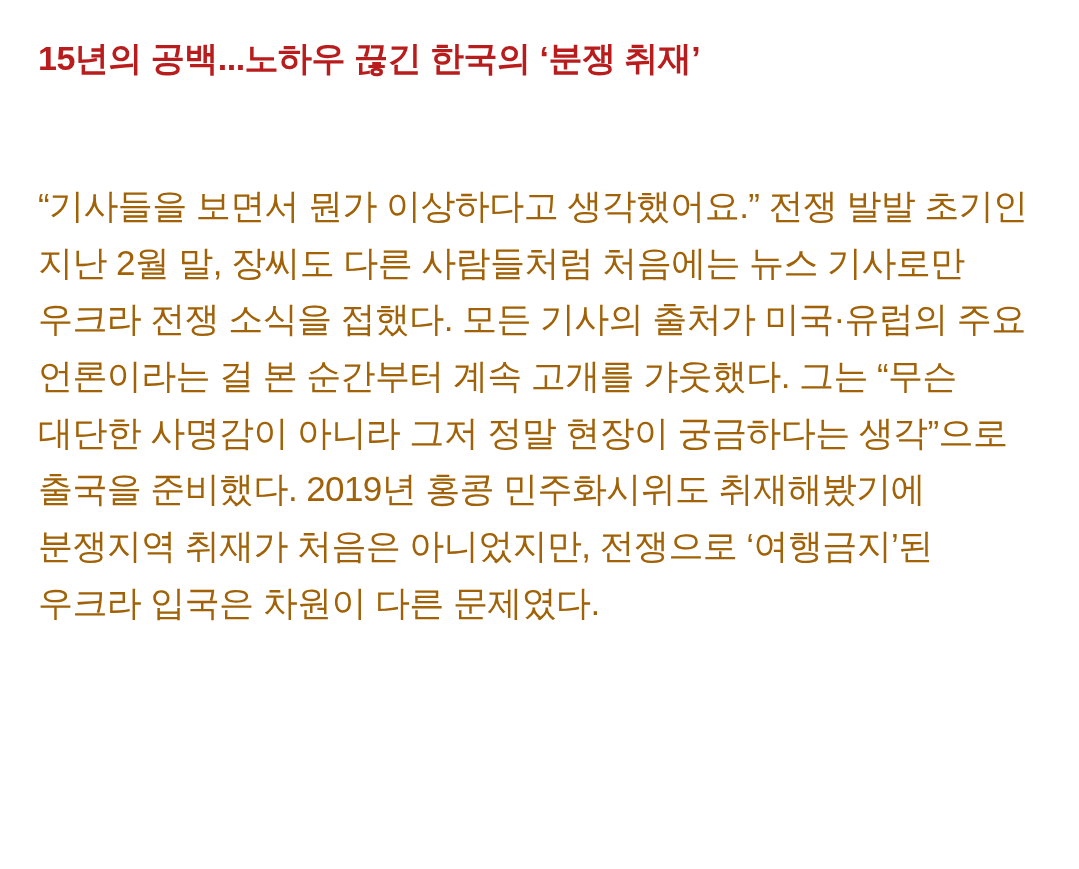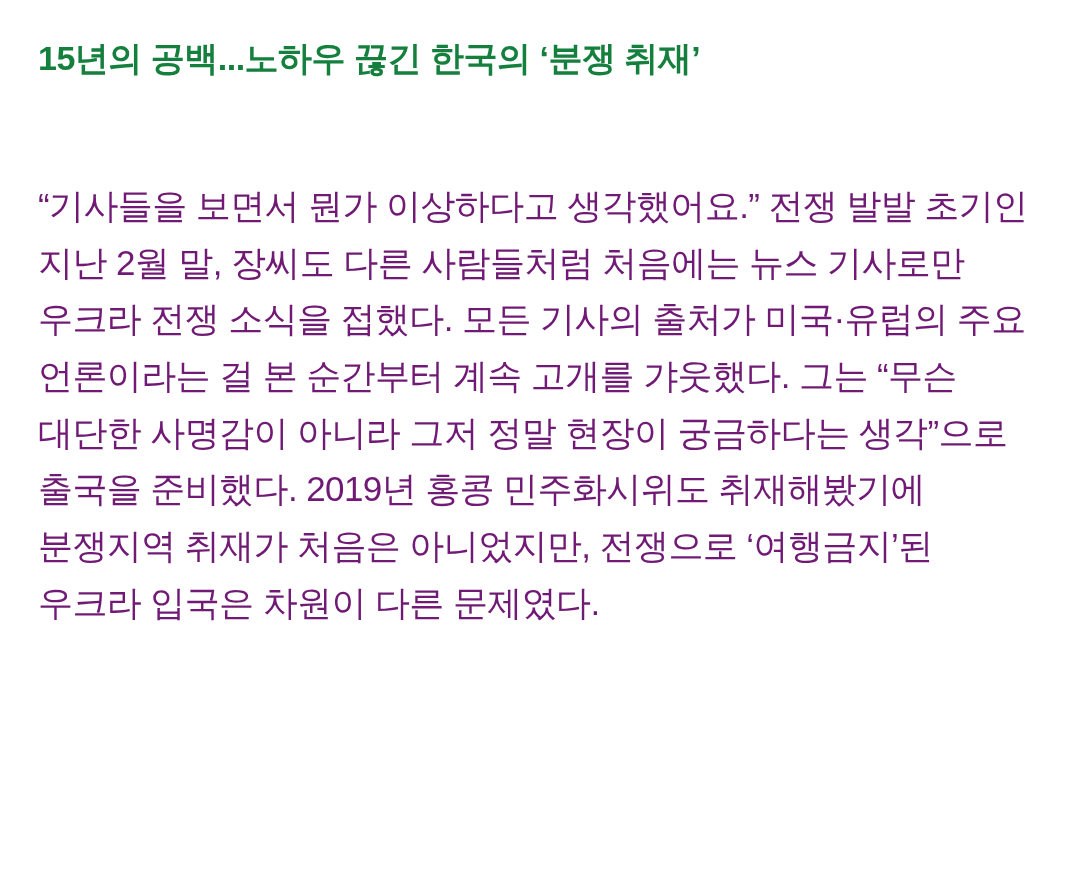--- a/index.html
+++ b/index.html
@@ -17,33 +17,33 @@
   .article {
     box-sizing: border-box;
     width: 1079px;
     padding: 36px 38px 0 38px;
   }
   .article-title {
     font-size: 34px;
     line-height: 1.35;
     font-weight: 700;
     letter-spacing: -0.5px;
-    color: #15803d;
+    color: #b91c1c;
     margin: 0;
     padding: 0;
   }
   .article-body {
     margin-top: 96px;
   }
   .article-paragraph {
     font-size: 35px;
     line-height: 1.62;
     font-weight: 400;
     letter-spacing: -0.6px;
-    color: #701a75;
+    color: #a16207;
     margin: 0;
     text-align: left;
     word-break: keep-all;
   }
 </style>
 </head>
 <body>
 
 <article class="article">
   <h1 class="article-title">15년의 공백...노하우 끊긴 한국의 ‘분쟁 취재’</h1>

